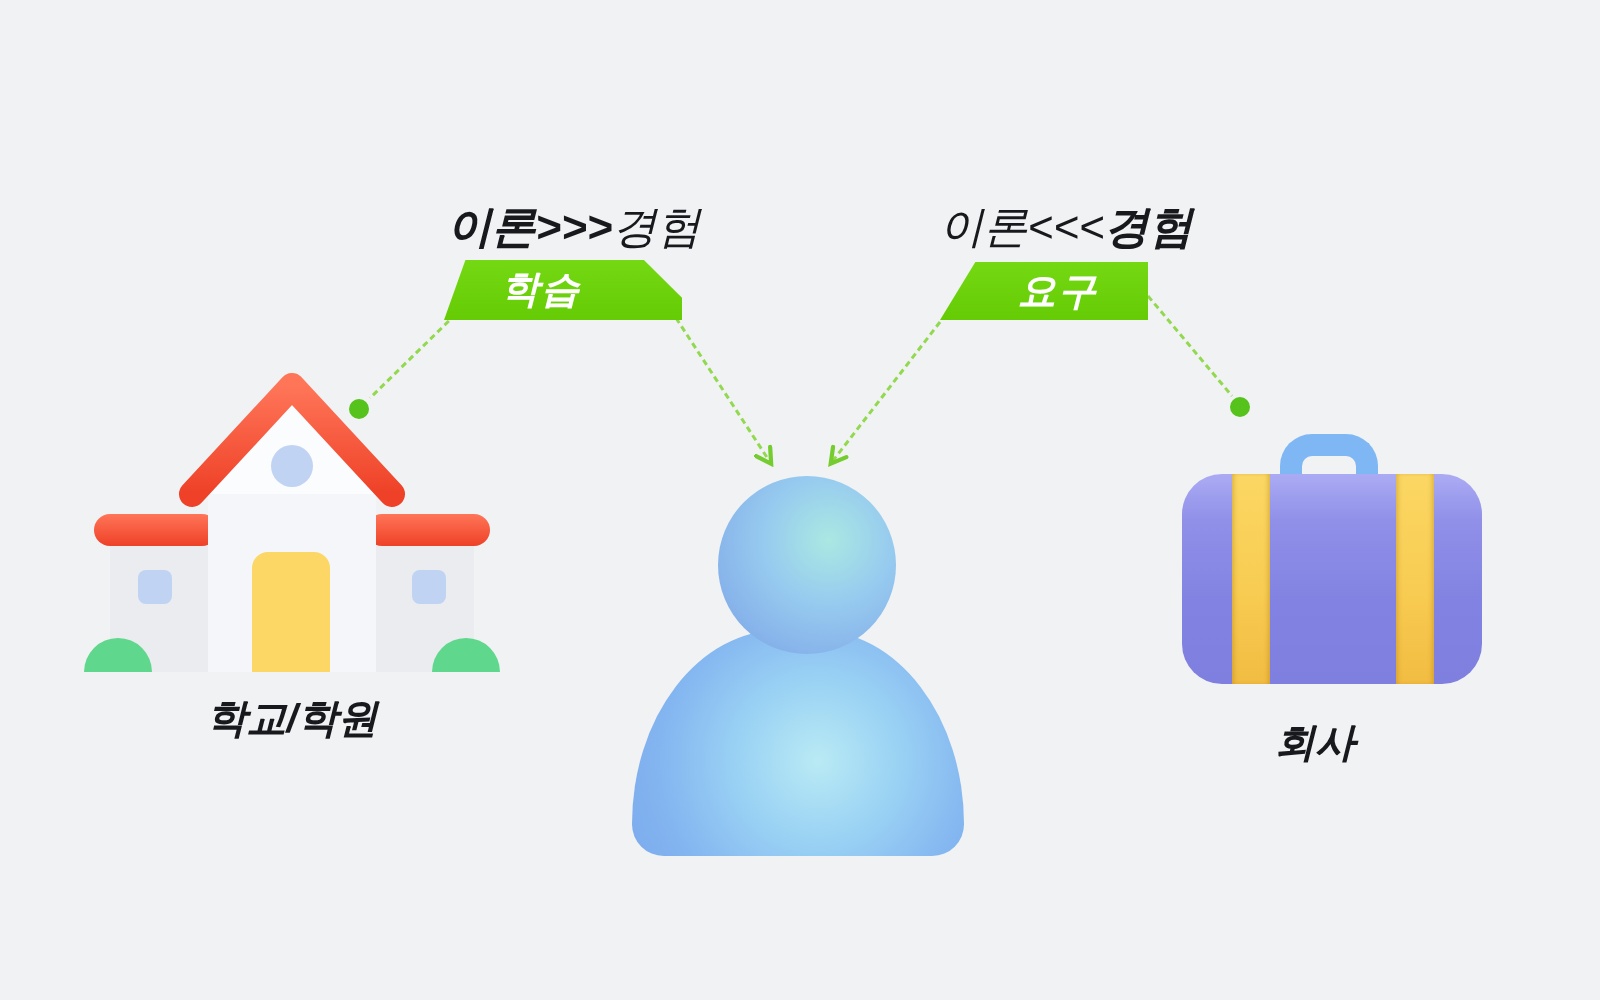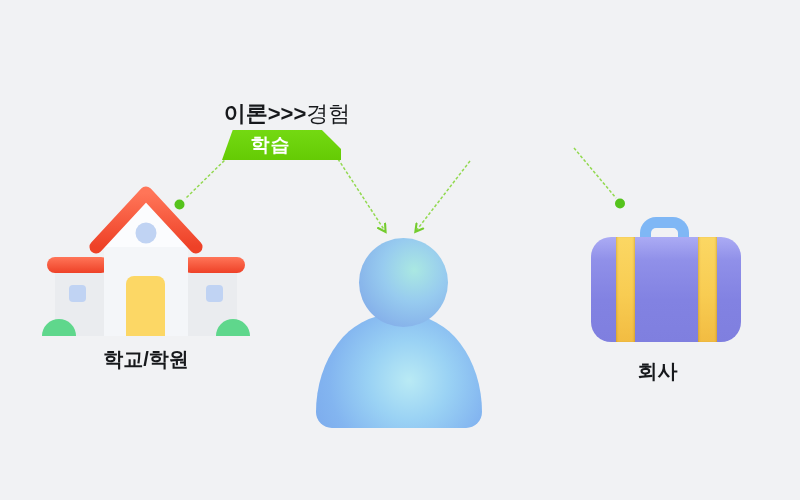--- a/index.html
+++ b/index.html
@@ -1,17 +1,17 @@
 <!DOCTYPE html>
 <html><head>
 <meta charset="utf-8">
 <style>
   html,body{margin:0;padding:0;}
   body{font-family:"Liberation Sans","DejaVu Sans",sans-serif;}
-  .stage{position:relative;width:800px;height:500px;background:#F1F2F4;overflow:hidden;}
+  .stage{position:relative;width:800px;height:500px;background:#F1F2F4;overflow:hidden;font-style:italic;}
   .abs{position:absolute;}
 
   
   .connectors{position:absolute;left:0;top:0;width:800px;height:500px;z-index:1;}
 
   
   .caption{position:absolute;width:150px;text-align:center;font-size:22px;color:#17191C;z-index:3;white-space:nowrap;}
   .caption .strong{font-weight:800;}
   .caption .normal{font-weight:400;}
   .caption-left{left:212px;top:99px;}
@@ -70,23 +70,29 @@
     <line x1="338" y1="159" x2="385" y2="231" stroke="#92D94F" stroke-width="1.5" stroke-dasharray="3 2" marker-end="url(#arrow)"></line>
     <line x1="470" y1="161" x2="416" y2="231" stroke="#92D94F" stroke-width="1.5" stroke-dasharray="3 2" marker-end="url(#arrow)"></line>
     <line x1="574" y1="148" x2="616" y2="198" stroke="#92D94F" stroke-width="1.5" stroke-dasharray="3 2"></line>
     <circle cx="620" cy="203.5" r="5" fill="#55C31C"></circle>
   </svg>
 
   <div class="caption caption-left">
     <span class="strong">이론&gt;&gt;&gt;</span><span class="normal">경험</span>
   </div>
 
+  <div class="caption caption-right">
+    <span class="normal">이론&lt;&lt;&lt;</span><span class="strong">경험</span>
+  </div>
 
   <div class="badge badge-left">
     <span>학습</span>
+  </div>
+  <div class="badge badge-right">
+    <span>요구</span>
   </div>
 
   <svg class="abs school" viewBox="0 0 212 152">
     <defs>
       <linearGradient id="redG" x1="0" y1="0" x2="0" y2="1">
         <stop offset="0" stop-color="#FF7558"></stop>
           <stop offset="1" stop-color="#EE4127"></stop>
       </linearGradient>
     </defs>
     <rect x="15" y="80" width="49" height="71" fill="#EAECEF"></rect>

